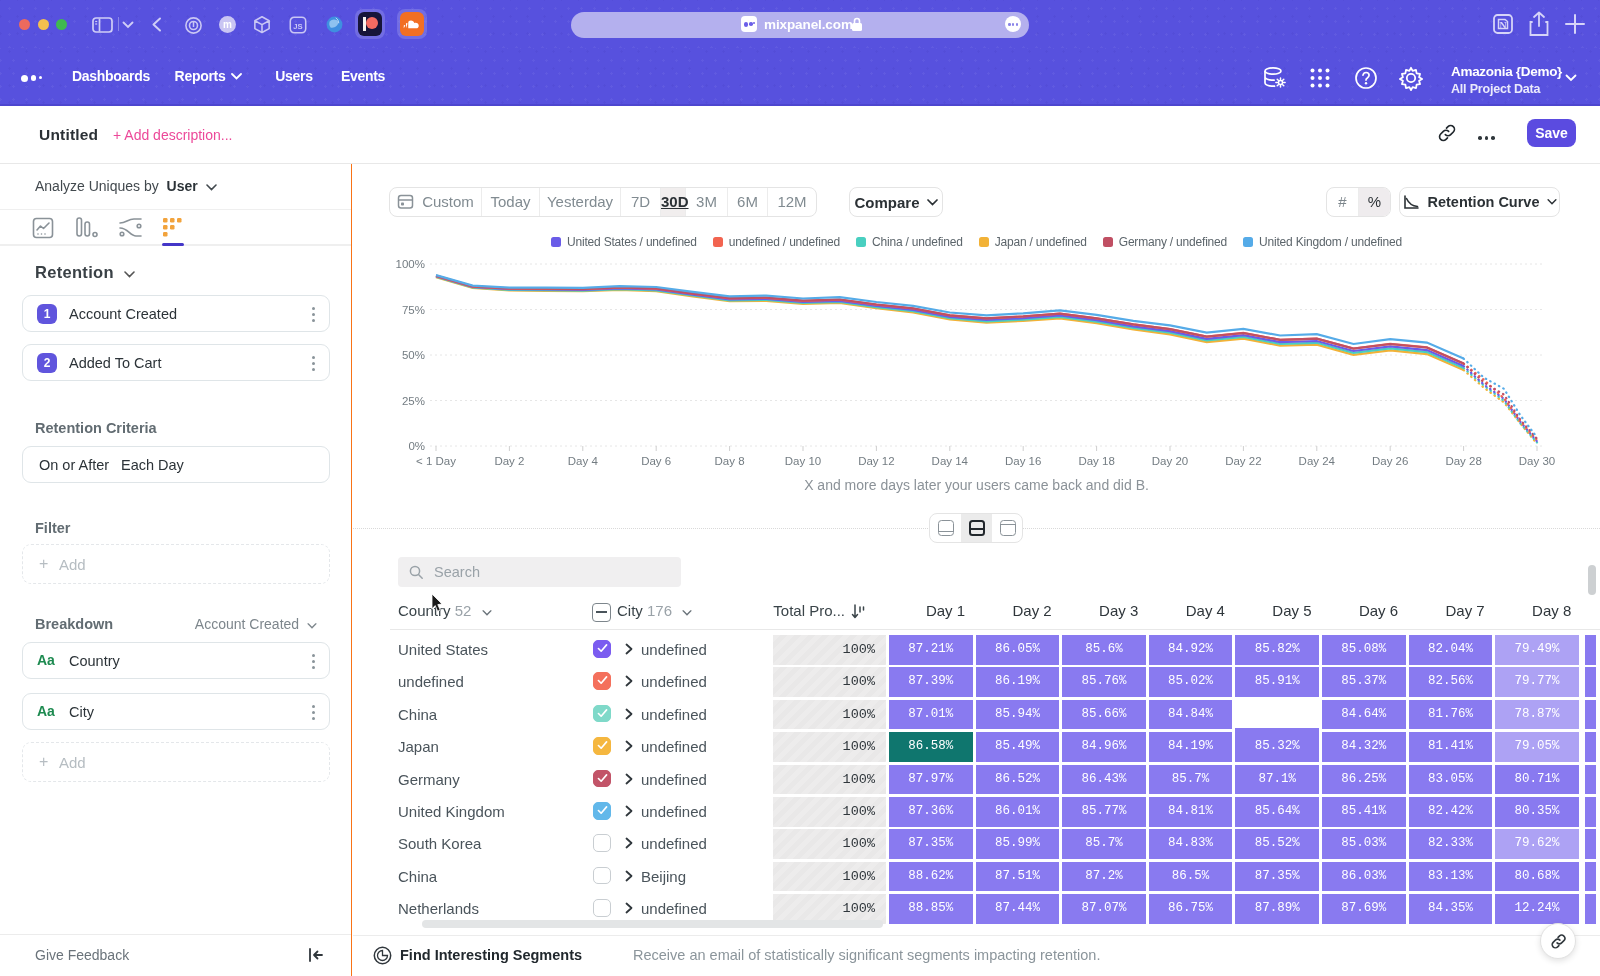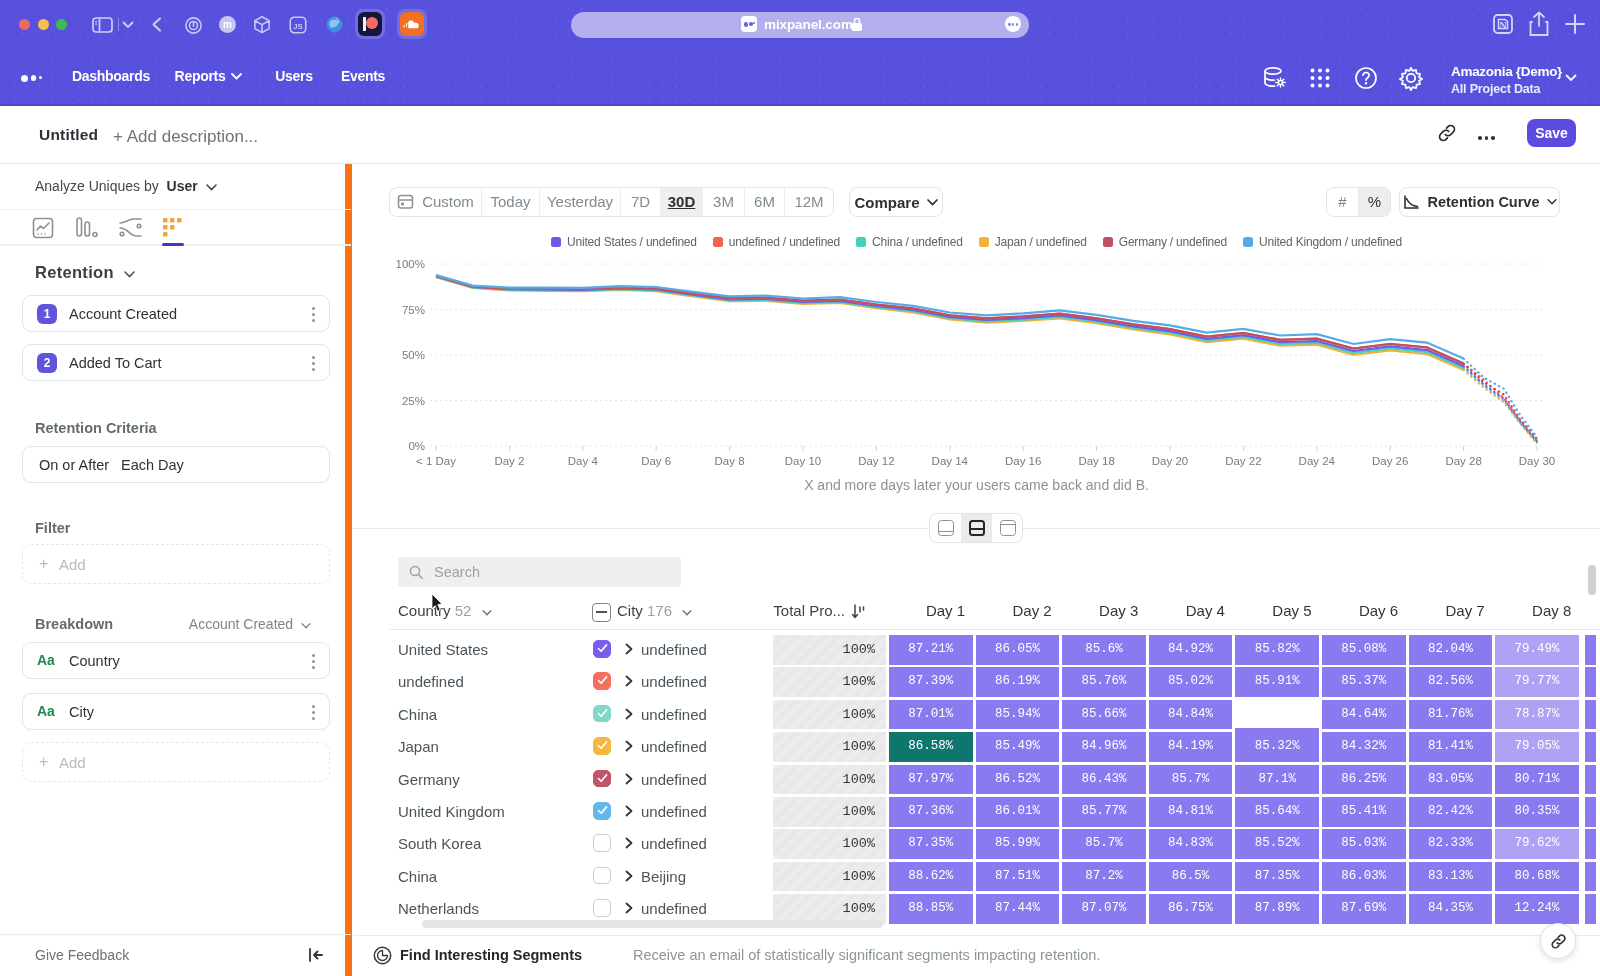--- a/index.html
+++ b/index.html
@@ -15,21 +15,21 @@
   background-image:radial-gradient(rgba(255,255,255,0.05) 1px, transparent 1.2px), radial-gradient(rgba(30,20,120,0.06) 1px, transparent 1.2px);
   background-size:13px 13px, 17px 17px; background-position:7px 6px, 1px 12px;
   border-bottom:2px solid #4d46cf; }
 .navlink { position:absolute; top:0; height:56px; line-height:56px; color:#fff;
   font-weight:bold; font-size:14px; letter-spacing:-0.3px; transform:translateX(-50%); }
 
 #phead { position:absolute; left:0; top:106px; width:1600px; height:58px; background:#fff;
   border-bottom:1px solid #e8e8e8; }
 
 #sidebar { position:absolute; left:0; top:164px; width:352px; height:812px; background:#fff;
-  border-right:7px solid #f97316; }
+  border-right:1px solid #f97316; }
 .scard { position:absolute; left:22px; width:308px; height:37px; border:1px solid #dfe5e8;
   border-radius:9px; background:#fff; }
 .badge { position:absolute; left:14px; top:8px; width:20px; height:20px; border-radius:6px;
   background:#6055dd; color:#fff; font-size:12px; font-weight:bold; text-align:center; line-height:20px; }
 .ctext { position:absolute; left:46px; top:0; height:37px; line-height:37px; font-size:14.5px; color:#2c3338; }
 .dots3 { position:absolute; right:14px; top:11px; width:3px; height:19px; color:#8a949a; }
 .dots3 span { display:block; width:3px; height:3px; border-radius:50%; background:#8a949a; margin-bottom:2.8px; }
 .slabel { position:absolute; left:35px; font-size:14.5px; font-weight:bold; color:#626c72; }
 .addcard { position:absolute; left:22px; width:308px; height:40px; border:1.5px dashed #e4e7ea;
   border-radius:9px; color:#b6bdc2; font-size:15px; }
@@ -207,21 +207,21 @@
       <div style="font-size:13.5px; font-weight:bold; color:#fff; letter-spacing:-0.3px;">Amazonia {Demo}</div>
       <div style="font-size:12.5px; font-weight:bold; color:rgba(255,255,255,0.88); margin-top:3px; letter-spacing:-0.2px;">All Project Data</div>
     </div>
   <svg width="12" height="8" viewBox="0 0 12 8" style="position:absolute; left:1565px; top:26px;">
       <path d="M1.5 1.5L6 6l4.5-4.5" fill="none" stroke="#fff" stroke-width="1.8" stroke-linecap="round"></path>
     </svg>
 </div>
 
 <div id="phead">
   <div style="position:absolute; left:39px; top:20px; font-size:15.5px; font-weight:bold; color:#2b3136; letter-spacing:0.2px;">Untitled</div>
-  <div style="position:absolute; left:113px; top:21px; font-size:17px; color:#737373;">+ Add description...</div>
+  <div style="position:absolute; left:113px; top:21px; font-size:14px; color:#ec4899;">+ Add description...</div>
   <svg width="20" height="20" viewBox="0 0 24 24" style="position:absolute; left:1437px; top:17px;">
       <path d="M10 14a4.5 4.5 0 006.4 0l3.2-3.2a4.5 4.5 0 00-6.4-6.4l-1.8 1.8" fill="none" stroke="#21282d" stroke-width="2" stroke-linecap="round"></path>
       <path d="M14 10a4.5 4.5 0 00-6.4 0l-3.2 3.2a4.5 4.5 0 006.4 6.4l1.8-1.8" fill="none" stroke="#21282d" stroke-width="2" stroke-linecap="round"></path>
     </svg>
   <span style="position:absolute; left:1478px; top:30px; width:3.5px; height:3.5px; border-radius:50%; background:#30373c;"></span>
     <span style="position:absolute; left:1484.5px; top:30px; width:3.5px; height:3.5px; border-radius:50%; background:#30373c;"></span>
     <span style="position:absolute; left:1491px; top:30px; width:3.5px; height:3.5px; border-radius:50%; background:#30373c;"></span>
   <div style="position:absolute; left:1527px; top:13px; width:49px; height:28px; background:#5b4be0; border-radius:8px; color:#fff; font-size:14px; font-weight:bold; text-align:center; line-height:28px;">Save</div>
 </div>
 
@@ -346,21 +346,21 @@
   <div id="toolbar" style="position:absolute; left:0; top:0; width:1247px; height:90px;">
     <div class="segg">
       <span class="seg" style="width:92px;"><svg width="17" height="17" viewBox="0 0 17 17" style="margin:-3px 8px 0 0; vertical-align:middle;">
             <rect x="1.5" y="2.5" width="14" height="12.5" rx="2.5" fill="none" stroke="#8a9298" stroke-width="1.5"></rect>
             <line x1="1.5" y1="7" x2="15.5" y2="7" stroke="#8a9298" stroke-width="1.5"></line>
             <rect x="4" y="9.5" width="3" height="3" rx="0.8" fill="#8a9298"></rect>
           </svg>Custom</span>
       <span class="seg" style="width:58px;">Today</span>
       <span class="seg" style="width:81px;">Yesterday</span>
       <span class="seg" style="width:40px;">7D</span>
-      <span class="seg selseg" style="width:42px;text-decoration:underline;">30D</span>
+      <span class="seg selseg" style="width:25px;text-decoration:underline;">30D</span>
       <span class="seg" style="width:42px;">3M</span>
       <span class="seg" style="width:40px;">6M</span>
       <span class="seg" style="width:48px; border-right:none;">12M</span>
     </div>
     <div class="btn" style="left:496px; width:94px;">
         <span style="font-weight:bold; color:#2b3135;">Compare</span>
       <svg width="11" height="7" viewBox="0 0 11 7" style="margin-left:7px;">
           <path d="M1 1l4.5 4.5L10 1" fill="none" stroke="#2b3135" stroke-width="1.7" stroke-linecap="round"></path>
         </svg>
       </div>

